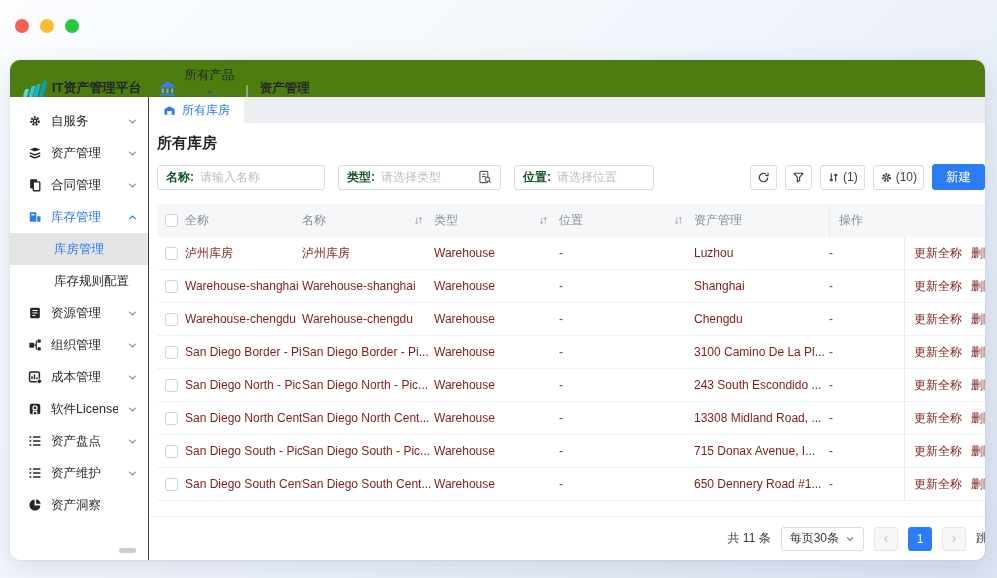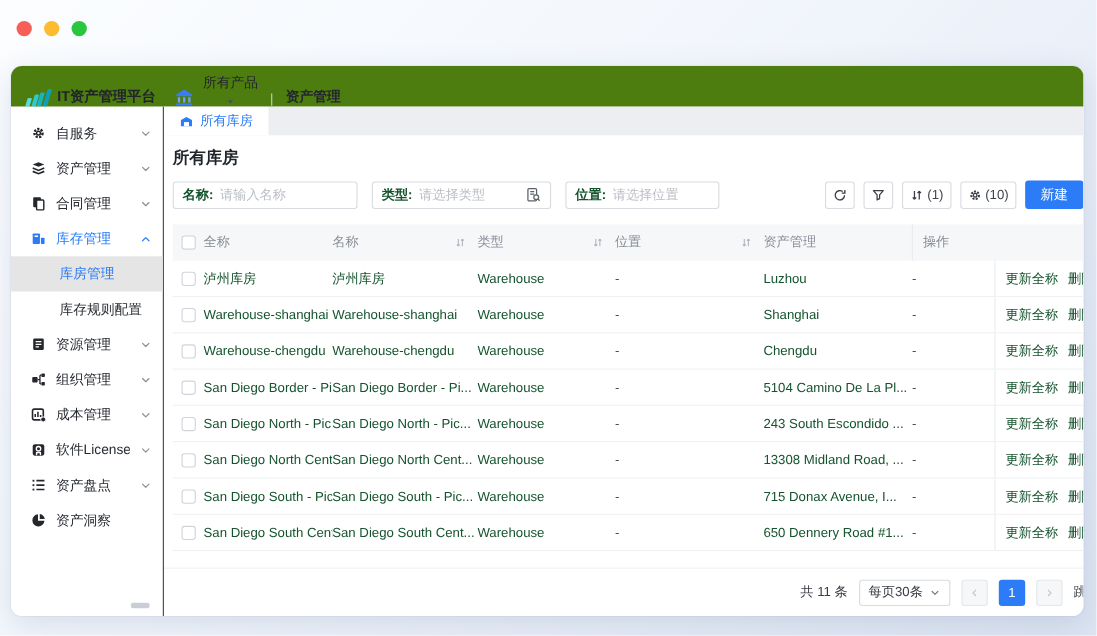--- a/index.html
+++ b/index.html
@@ -76,21 +76,21 @@
   
   .table { margin:14px 0 0 8px; }
   .trow { display:grid; grid-template-columns:28px 117px 132px 125px 135px 135px 75px 140px; align-items:stretch; height:33px; }
   .thead { background:#f6f7f9; color:#878d97; }
   .hcell,.cell { display:flex; align-items:center; overflow:hidden; white-space:nowrap; padding-right:10px; font-size:12px; }
   .chkcell { display:flex; align-items:center; justify-content:center; padding:0; }
   .cbx { width:13px; height:13px; border:1px solid #cfd3da; border-radius:3px; background:#fff; display:inline-block; flex:none; }
   .sort-i { margin-left:auto; width:11px; height:11px; color:#b2b7bf; flex:none; }
   .sort-i svg { width:100%; height:100%; display:block; }
   .body-row { border-bottom:1px solid #f0f1f4; }
-  .cell.link, .act { color:#14532d; font-weight:500; }
+  .cell.link, .act { color:#7f1d1d; font-weight:500; }
   .cell.plain { color:#4a4f58; }
   .opscell { border-left:1px solid #e9ebef; padding-left:9px; gap:9px; }
   .thead .opscell { color:#878d97; }
 
   
   .footer { margin-top:auto; height:44px; border-top:1px solid #edeff2; display:flex; align-items:center; justify-content:flex-end; gap:10px; font-size:12px; color:#383d45; padding-right:2px; flex:none; }
   .psel { height:24px; border:1px solid #d8dbe0; border-radius:3px; background:#fff; display:flex; align-items:center; gap:6px; padding:0 8px; }
   .psel .p-icn { width:10px; height:10px; color:#7a8089; }
   .psel .p-icn svg { width:100%; height:100%; display:block; }
   .pgbtn { width:24px; height:24px; border:1px solid #e3e6ea; border-radius:3px; background:#f6f7f9; display:flex; align-items:center; justify-content:center; color:#c2c7cf; }
@@ -279,20 +279,36 @@
               <span class="s-label">资产盘点</span>
               <span class="s-chev">
                 <svg viewBox="0 0 16 16">
                   <path d="M3.8 6 8 10.2 12.2 6" fill="none" stroke="currentColor" stroke-width="1.6" stroke-linecap="round" stroke-linejoin="round"></path>
                 </svg>
               </span>
             </div>
             <div class="side-item">
               <span class="s-icn">
                 <svg viewBox="0 0 16 16">
+                  <path d="M5.8 3.4h8.4M5.8 8h8.4M5.8 12.6h8.4" stroke="currentColor" stroke-width="1.7"></path>
+                  <rect x="1.8" y="2.5" width="1.9" height="1.9" fill="currentColor"></rect>
+                  <rect x="1.8" y="7.1" width="1.9" height="1.9" fill="currentColor"></rect>
+                  <rect x="1.8" y="11.7" width="1.9" height="1.9" fill="currentColor"></rect>
+                </svg>
+              </span>
+              <span class="s-label">资产维护</span>
+              <span class="s-chev">
+                <svg viewBox="0 0 16 16">
+                  <path d="M3.8 6 8 10.2 12.2 6" fill="none" stroke="currentColor" stroke-width="1.6" stroke-linecap="round" stroke-linejoin="round"></path>
+                </svg>
+              </span>
+            </div>
+            <div class="side-item">
+              <span class="s-icn">
+                <svg viewBox="0 0 16 16">
                   <path d="M7.5 1.8A6.3 6.3 0 1 0 14.2 8.5L7.5 8.5Z" fill="currentColor"></path>
                   <path d="M9.3 1.5A6.5 6.5 0 0 1 14.5 6.7L9.3 6.7Z" fill="currentColor"></path>
                 </svg>
               </span>
               <span class="s-label">资产洞察</span>
             </div>
           </nav>
         <span class="collapse-handle"></span>
       </div>
 
@@ -462,21 +478,21 @@
                 </div>
               </div>
               <div class="trow body-row">
                 <div class="chkcell">
                   <span class="cbx"></span>
                 </div>
                 <div class="cell link">San Diego Border - Pi...</div>
                 <div class="cell link">San Diego Border - Pi...</div>
                 <div class="cell link">Warehouse</div>
                 <div class="cell plain">-</div>
-                <div class="cell link">5104 Camino De La Pl...</div>
+                <div class="cell link">3100 Camino De La Pl...</div>
                 <div class="cell plain">-</div>
                 <div class="cell opscell">
                   <span class="act">更新全称</span>
                   <span class="act">删除</span>
                 </div>
               </div>
               <div class="trow body-row">
                 <div class="chkcell">
                   <span class="cbx"></span>
                 </div>

